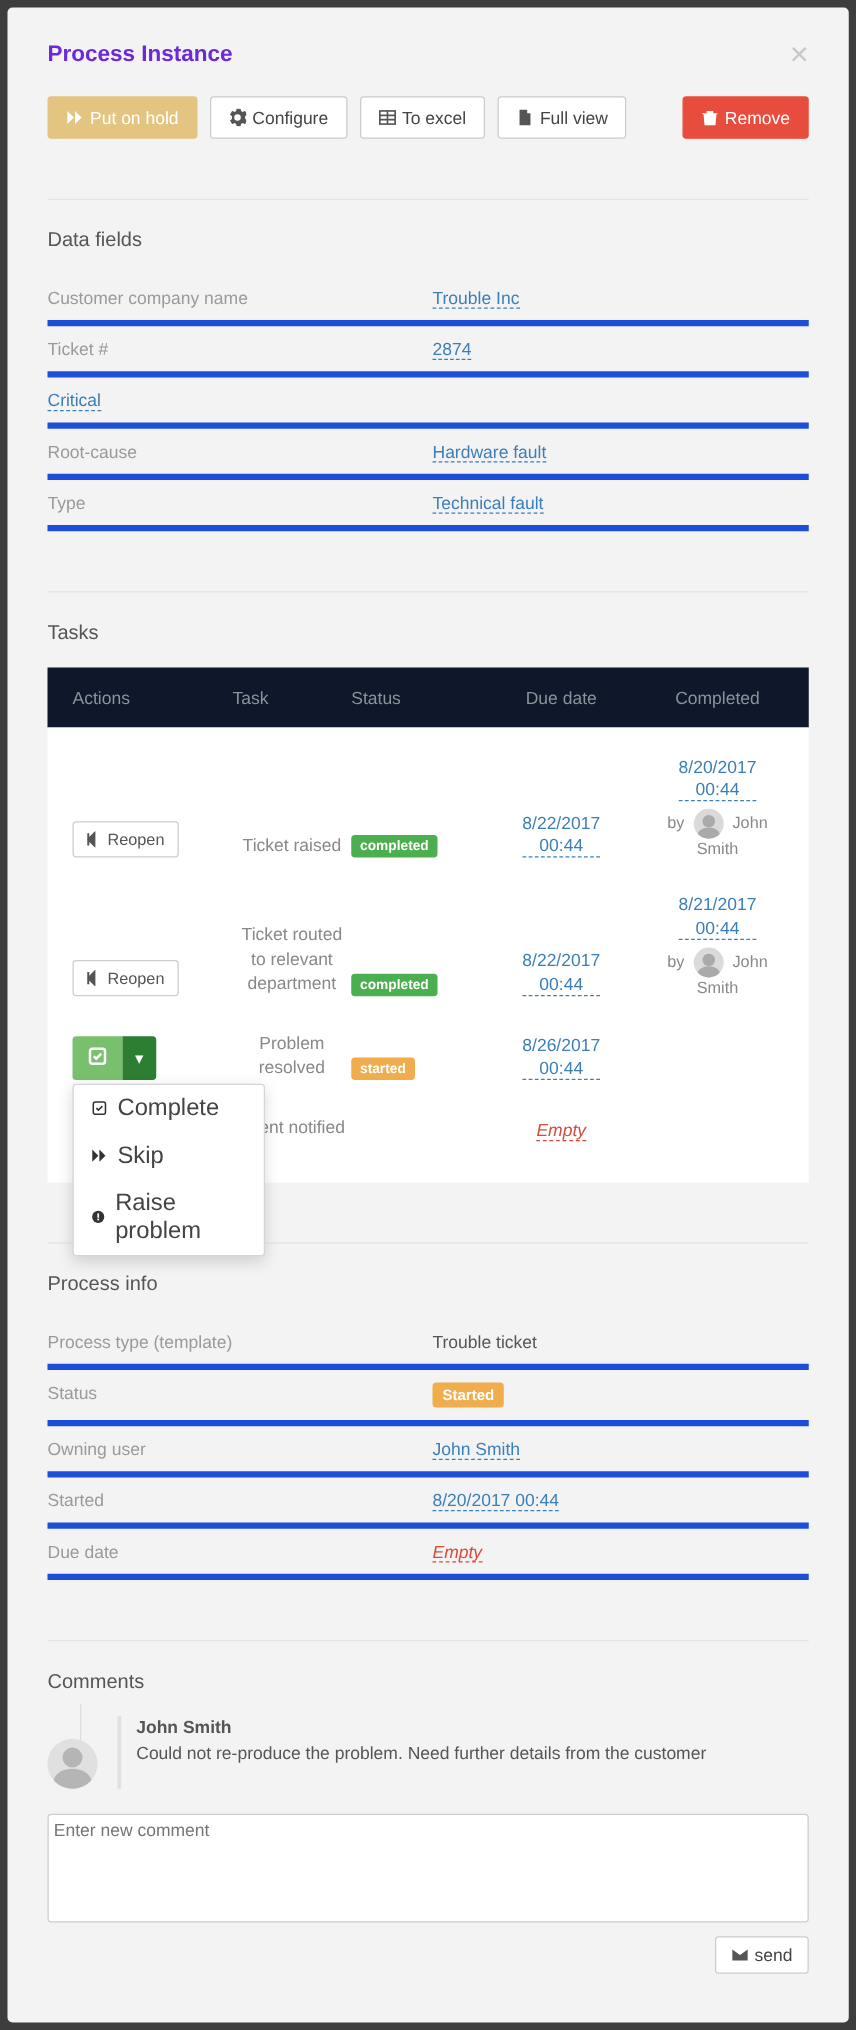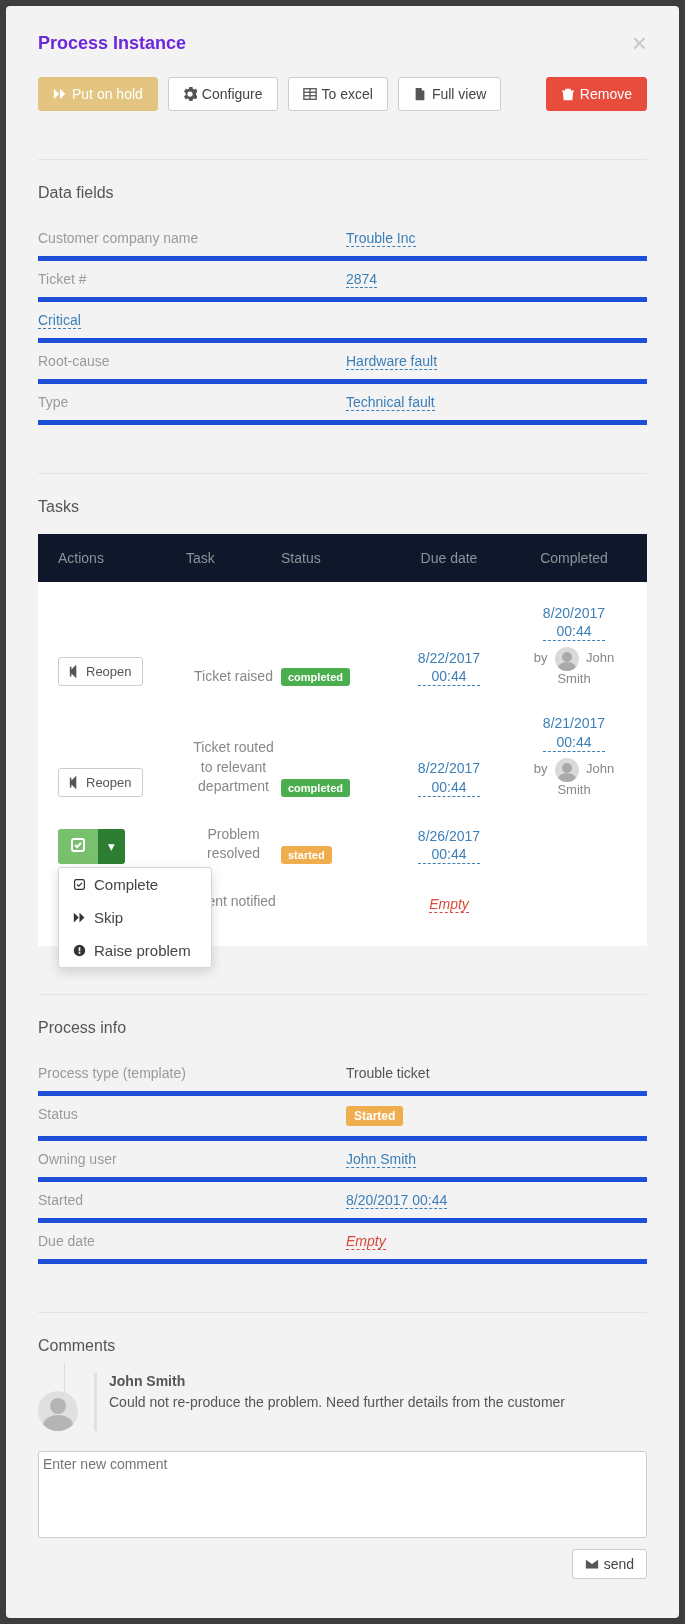--- a/index.html
+++ b/index.html
@@ -38,21 +38,21 @@
 .btn-sm{border:1px solid #ccc;background:#fff;border-radius:3px;padding:6px 10px;font-size:13px;cursor:pointer;color:#555;display:inline-flex;align-items:center;gap:4px}
 .center-link{text-align:center;color:#3c7fb8;border-bottom:1px dashed #3c7fb8;line-height:1.3;display:inline-block}
 .by{color:#888;font-size:13px;margin-top:6px}
 .avatar-sm{display:inline-block;width:24px;height:24px;border-radius:50%;background:#dadada;vertical-align:middle;position:relative;overflow:hidden}
 .avatar-sm::before{content:"";position:absolute;width:10px;height:10px;background:#aaa;border-radius:50%;top:5px;left:7px}
 .avatar-sm::after{content:"";position:absolute;width:18px;height:12px;background:#aaa;border-radius:50% 50% 0 0;top:15px;left:3px}
 .split-btn{display:inline-flex;position:relative}
 .split-main{background:#79c06e;color:#fff;padding:8px 12px;border:none;border-radius:3px 0 0 3px;cursor:pointer}
 .split-caret{background:#2d7d33;color:#fff;padding:8px 10px;border:none;border-radius:0 3px 3px 0;cursor:pointer}
 .dropdown{position:absolute;top:38px;left:0;background:#fff;border:1px solid #d5d5d5;border-radius:3px;box-shadow:0 4px 12px rgba(0,0,0,0.15);min-width:154px;z-index:10}
-.dropdown-item{padding:8px 14px;cursor:pointer;color:#444;display:flex;align-items:center;gap:8px;font-size:15px}
+.dropdown-item{padding:8px 14px;cursor:pointer;color:#444;display:flex;align-items:center;gap:8px;font-size:19px}
 .upload-btn{border:1px solid #ccc;background:#fff;border-radius:3px;padding:8px 12px;font-size:13px;cursor:pointer;color:#555;display:inline-flex;align-items:center;gap:5px}
 .badge-started-lg{background:#f0ad4e;color:#fff;font-size:12px;font-weight:bold;padding:3px 8px;border-radius:3px;display:inline-block}
 .comment-wrap{display:flex;margin-top:16px;position:relative}
 .comment-line{position:absolute;left:26px;top:-10px;width:1px;height:40px;background:#ddd}
 .avatar-lg{width:40px;height:40px;border-radius:50%;background:#e0e0e0;flex-shrink:0;margin-right:16px;margin-top:18px;position:relative;overflow:hidden}
 .avatar-lg::before{content:"";position:absolute;width:16px;height:16px;background:#b5b5b5;border-radius:50%;top:7px;left:12px}
 .avatar-lg::after{content:"";position:absolute;width:30px;height:20px;background:#b5b5b5;border-radius:50% 50% 0 0;top:24px;left:5px}
 .comment-body{border-left:3px solid #e0e0e0;padding-left:12px;flex:1}
 .comment-author{font-weight:bold;color:#555}
 .comment-time{color:#aaa;font-size:13px;margin-top:3px}

